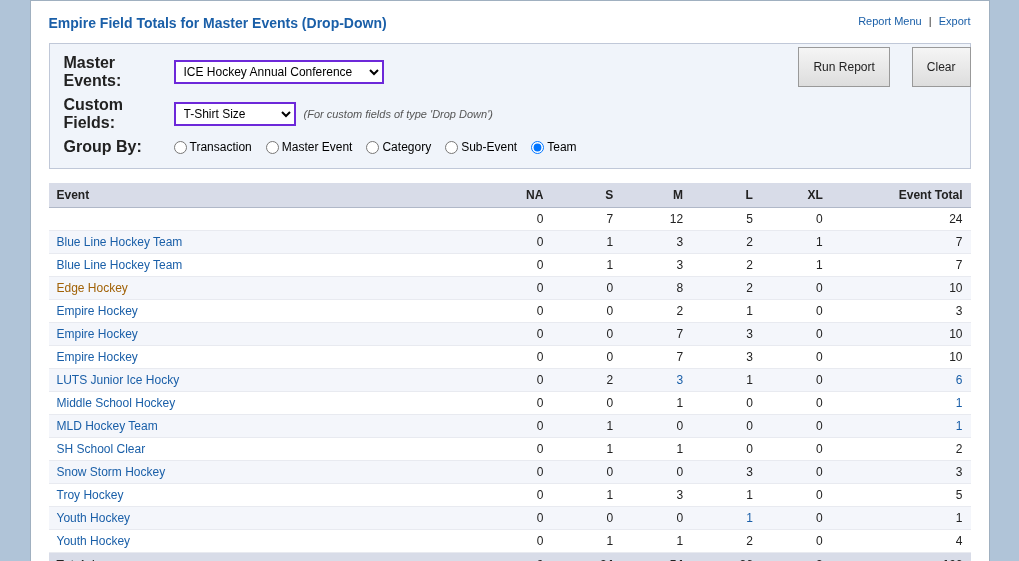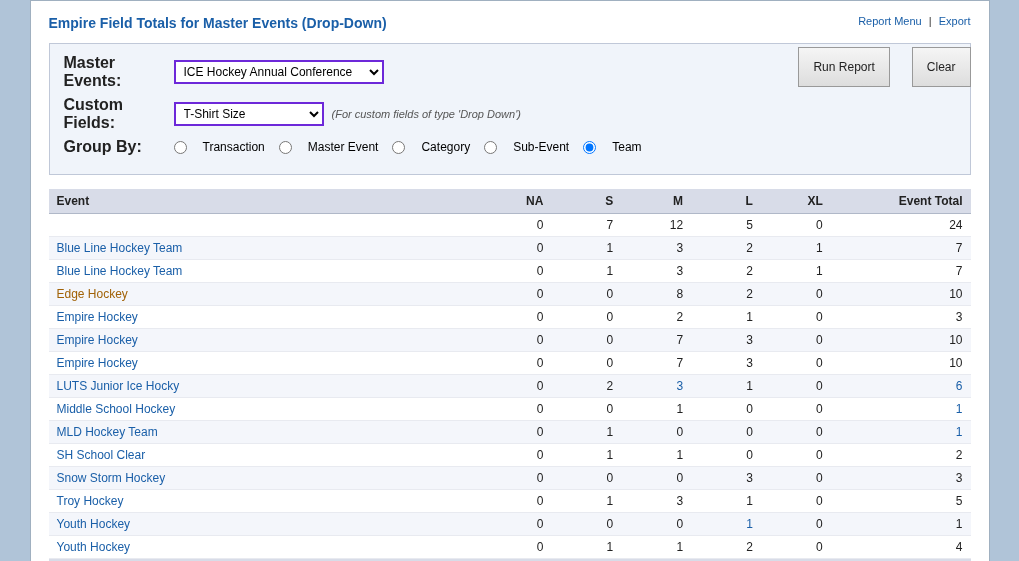--- a/index.html
+++ b/index.html
@@ -43,21 +43,21 @@
       border: 1px solid #c0c8d8;
       background: #f0f4fa;
       padding: 10px 14px;
       margin-bottom: 14px;
     }
     .form-row {
       display: flex;
       align-items: center;
       margin-bottom: 6px;
     }
-    .form-row:last-child { margin-bottom: 8px; }
+    .form-row:last-child { margin-bottom: 2px; }
     .form-label {
       font-weight: bold;
       font-size: 16px;
       width: 110px;
       color: #222;
     }
     .form-control-area {
       display: flex;
       align-items: center;
       gap: 8px;
@@ -66,36 +66,36 @@
     select, input[type="text"] {
       font-size: 12px;
       padding: 2px 4px;
       border: 2px solid #6d28d9;
       background: #fff;
     }
     .master-events-select {
       width: 210px;
     }
     .custom-fields-select {
-      width: 150px;
+      width: 122px;
     }
     .hint-text {
       font-size: 11px;
       color: #555;
       font-style: italic;
     }
     .radio-group {
       display: flex;
       align-items: center;
       gap: 14px;
     }
     .radio-label {
       display: flex;
       align-items: center;
-      gap: 16px;
+      gap: 3px;
       cursor: pointer;
       font-size: 12px;
     }
     .btn-run {
       background: linear-gradient(to bottom, #f5f5f5, #ddd);
       border: 1px solid #999;
       padding: 4px 14px;
       font-size: 12px;
       cursor: pointer;
       color: #222;

